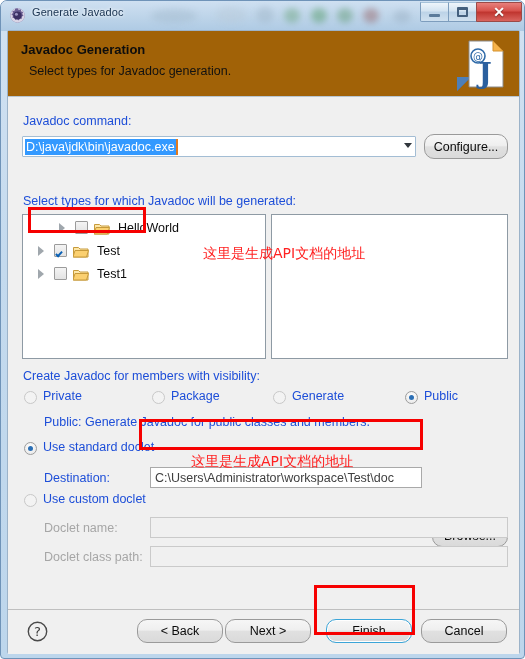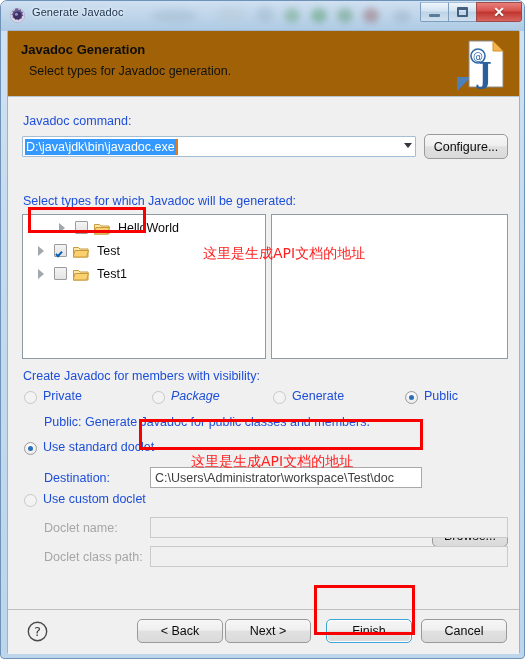--- a/index.html
+++ b/index.html
@@ -115,21 +115,21 @@
     border-right:2px solid #e07a1f;
   }
   .combo-arrow {
     position:absolute; right:3px; top:6px;
     width:0;height:0;border-left:4px solid transparent;border-right:4px solid transparent;
     border-top:5px solid #31373d;
   }
   .btn {
     position:absolute;
     background: linear-gradient(180deg,#f6f6f6 0%, #efefef 45%, #e0e0e0 52%, #dadada 100%);
-    border:1px solid #9a9a9a; border-radius:5px;
+    border:1px solid #9a9a9a; border-radius:10px;
     font-size:12.5px; color:#0b0b0b;
     display:flex;align-items:center;justify-content:center;
     font-family:"Liberation Sans","DejaVu Sans",sans-serif;
     white-space:nowrap;
   }
   .btn-configure { left:416px; top:36px; width:84px; height:25px; }
   .btn-browse   { left:424px; top:426px; width:76px; height:23px; }
 
   
   .tree-panel {
@@ -335,21 +335,21 @@
       </div>
 
       <div class="right-panel"></div>
 
       <div class="lbl" style="left:15px; top:271px;">Create Javadoc for members with visibility:</div>
 
       <div class="radio dim" style="left:16px; top:293px;"></div>
       <div class="lbl" style="left:35px; top:291px;">Private</div>
 
       <div class="radio dim" style="left:144px; top:293px;"></div>
-      <div class="lbl" style="left:163px; top:291px;font-style:italic;">Package</div>
+      <div class="lbl" style="left:163px; top:291px;">Package</div>
 
       <div class="radio dim" style="left:265px; top:293px;"></div>
       <div class="lbl" style="left:284px; top:291px;">Generate</div>
 
       <div class="radio on" style="left:397px; top:293px;"></div>
       <div class="lbl" style="left:416px; top:291px;">Public</div>
 
       <div class="lbl" style="left:36px; top:317px;">Public: Generate Javadoc for public classes and members.</div>
 
       <div class="radio on" style="left:16px; top:344px;"></div>

